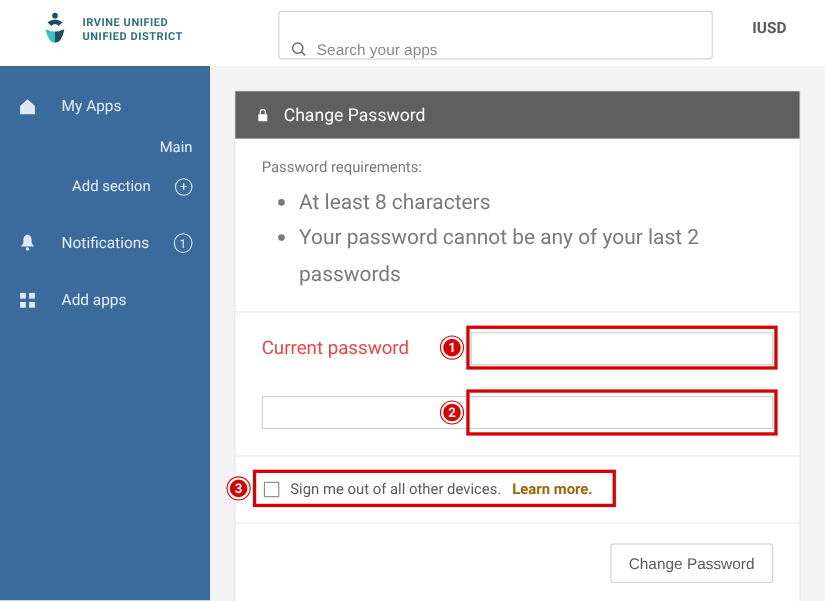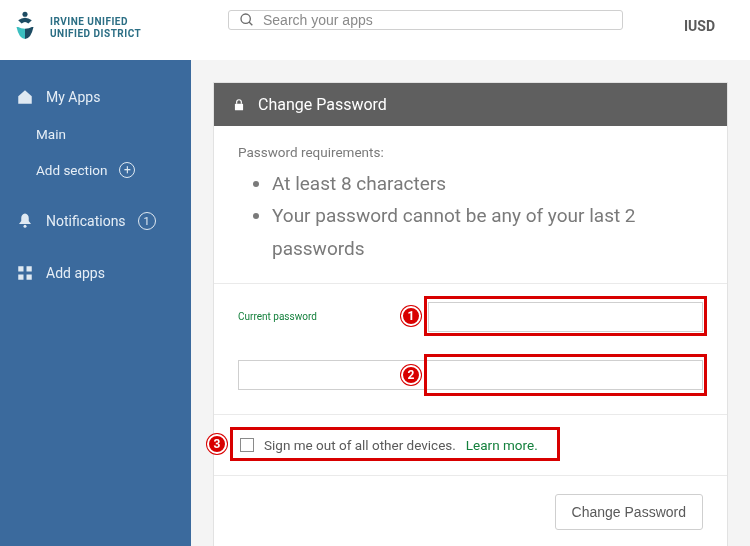--- a/index.html
+++ b/index.html
@@ -11,58 +11,58 @@
     overflow: hidden;
     font-size: 14px;
     color: #5a5a5a;
   }
 
   
   .topbar {
     height: 60px;
     display: flex;
     align-items: flex-start;
-    padding: 10px 20px 0 8px;
+    padding: 10px 20px 0 33px;
     gap: 30px;
   }
   .logo-wrap { display: flex; align-items: flex-start; gap: 8px; width: 170px; }
   .logo-icon { width: 34px; height: 34px; }
   .logo-text { color:#2b6e84; font-size:10px; font-weight:700; letter-spacing:.5px; line-height:1.2; padding-top:6px; }
 
   .search-wrap { flex: 0 0 395px; margin-left: 20px; }
   .search-field {
-    display:flex; align-items:center; gap:8px;
-    border:1px solid #d0d0d0; border-radius:3px; height:20px; padding:0 10px;
+    display:flex; align-items:flex-end; gap:8px;
+    border:1px solid #d0d0d0; border-radius:3px; height:44px; padding:0 10px;
     color:#8a8a8a;
   }
   .search-field input {
     border:none; outline:none; flex:1; font-size:14px; color:#5a5a5a;
   }
   .search-field input::placeholder{ color:#8a8a8a; }
   .search-icon { width:16px; height:16px; stroke:#6b6b6b; }
 
   .org-label { margin-left:auto; margin-right:15px; color:#5a5a5a; font-size:14px; padding-top:8px;font-weight:bold; }
 
   
   .layout { display:flex; height: calc(546px - 60px); }
 
   
   .sidebar {
     width: 191px; flex-shrink:0;
     background:#3b6a9d; color:#e6eef6;
     padding: 18px 0;
   }
   .side-item, .side-sub {
-    display:flex; align-items:center; gap:12px;
+    display:flex; align-items:center; gap:22px;
     padding: 10px 16px; cursor:pointer;
     font-size:14px; color:#e6eef6;
   }
   .side-item.separator { margin-top: 14px; }
   .side-item.no-top { margin-top: 22px; }
-  .side-sub { padding-left: 36px; font-size:13.5px; color:#e6eef6; }
+  .side-sub { padding-left: 36px; font-size:13.5px; color:#e6eef6;justify-content:flex-end; }
   .side-icon { width:18px; height:18px; fill:#dfe9f2; flex-shrink:0;}
   .circle-indicator {
     display:inline-flex; align-items:center; justify-content:center;
     border:1.5px solid #dfe9f2; border-radius:50%;
     width:18px; height:18px; font-size:11px; color:#dfe9f2;
   }
   .circle-plus {
     display:inline-flex; align-items:center; justify-content:center;
     border:1.5px solid #dfe9f2; border-radius:50%;
     width:16px; height:16px; font-size:12px; color:#dfe9f2; line-height:1;
@@ -81,21 +81,21 @@
   }
   .lock-icon { width:14px; height:14px; fill:#ffffff; }
 
   .panel-section { padding: 18px 24px; }
   .panel-section + .panel-section { border-top:1px solid #eaeaea; }
 
   .req-title { color:#7a7a7a; margin-bottom:8px; font-size:13.5px; }
   .req-list { list-style: disc; padding-left: 34px; color:#7a7a7a; font-size:19px; line-height:1.7; }
 
   .form-row { display:flex; align-items:center; margin-bottom: 10px; position:relative; }
-  .form-label { width: 190px; color:#15803d; font-size:10px; }
+  .form-label { width: 190px; color:#ef4444; font-size:17px; }
   .text-input {
     flex:1; height:30px; border:1px solid #cfcfcf; padding:0 8px;
     font-size:14px; outline:none;
   }
 
   
   .callout {
     position:absolute; border:3px solid #d80000; pointer-events:none;
   }
   .callout-num {
@@ -104,21 +104,21 @@
     background:#d80000; color:#fff; font-size:12px; font-weight:700;
     display:flex; align-items:center; justify-content:center;
     border:2px solid #fff; box-shadow:0 0 0 1px #d80000;
   }
 
   .signout-row { display:flex; align-items:center; gap:10px; font-size:13.5px; position:relative; padding:4px 2px;}
   .checkbox {
     width:14px; height:14px; border:1px solid #8a8a8a; background:#fff;
     display:inline-block;
   }
-  .learn-link { color:#15803d; cursor:pointer; }
+  .learn-link { color:#a16207; cursor:pointer;font-weight:bold; }
 
   .actions { display:flex; justify-content:flex-end; padding: 18px 24px; border-top:1px solid #eaeaea;}
   .btn {
     background:#ffffff; border:1px solid #cfcfcf; color:#5a5a5a;
     padding:9px 16px; border-radius:3px; font-size:14px; cursor:pointer;
   }
 
   
   .rel { position:relative; }
 </style>

